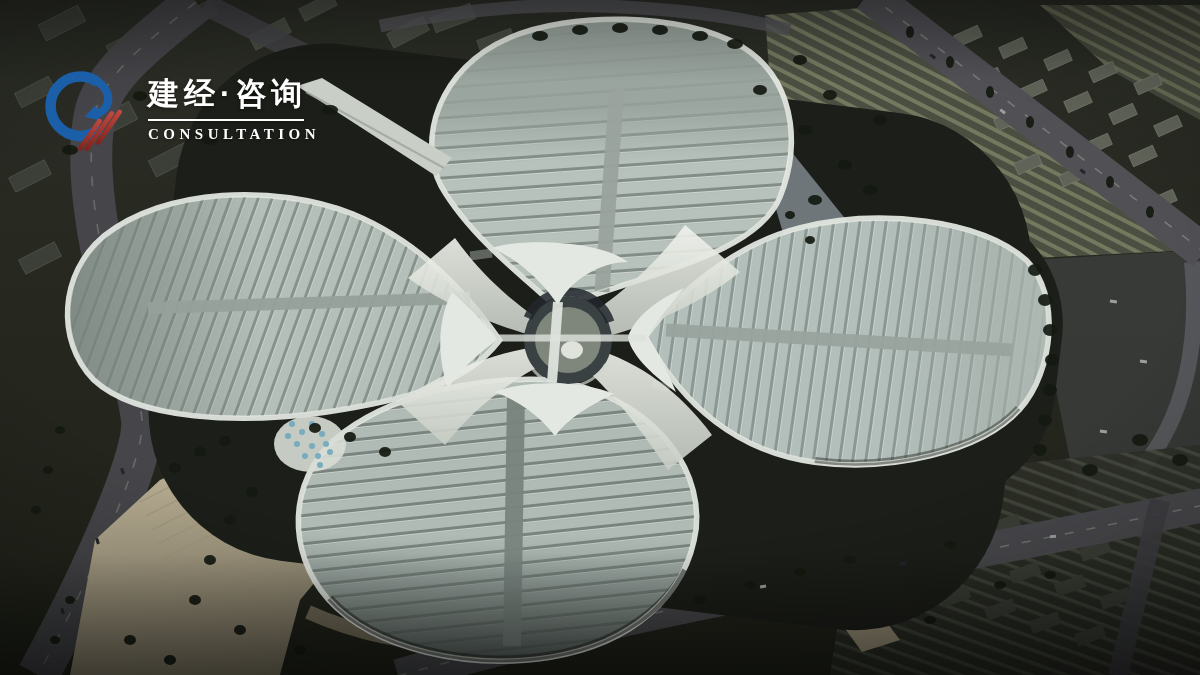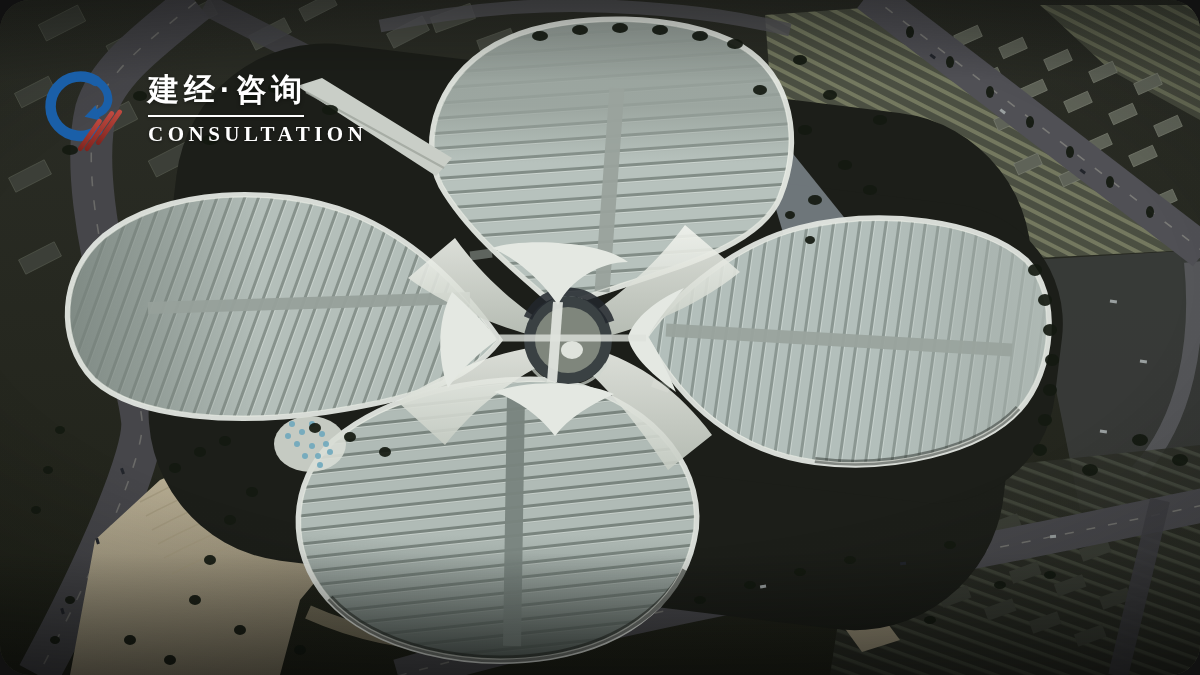--- a/index.html
+++ b/index.html
@@ -1,32 +1,32 @@
 <!DOCTYPE html>
 <html><head>
 <meta charset="utf-8">
 <style>
   html,body{margin:0;padding:0;background:#111;}
   .scene{position:relative;width:1200px;height:675px;overflow:hidden;
-         background:#24261f;font-family:"Liberation Sans",sans-serif;border-radius:30px;}
+         background:#24261f;font-family:"Liberation Sans",sans-serif;}
   .scene svg.render{position:absolute;inset:0;display:block;}
   .vignette{position:absolute;inset:0;pointer-events:none;
     background:
       linear-gradient(to top, rgba(0,0,0,.42) 0%, rgba(0,0,0,0) 18%),
       linear-gradient(to bottom, rgba(0,0,0,.28) 0%, rgba(0,0,0,0) 12%),
       radial-gradient(120% 95% at 48% 42%, rgba(0,0,0,0) 42%, rgba(3,5,3,.34) 74%, rgba(0,0,0,.62) 100%);}
   .logo{position:absolute;top:64px;left:40px;display:flex;align-items:center;gap:16px;z-index:6;}
   .logo-mark{width:92px;height:92px;}
   .logo-text{display:flex;flex-direction:column;}
   .logo-text .cn{color:#fff;font-size:31px;font-weight:bold;letter-spacing:5px;
                  line-height:1.1;text-shadow:0 1px 4px rgba(0,0,0,.45);white-space:nowrap;}
   .logo-text .divider{height:2px;width:156px;background:#fff;margin:7px 0 5px;
                       box-shadow:0 1px 3px rgba(0,0,0,.4);}
   .logo-text .en{color:#fff;font-family:"Liberation Serif","DejaVu Serif",serif;
-                 font-size:21px;font-weight:bold;letter-spacing:4.5px;white-space:nowrap;
+                 font-size:15px;font-weight:bold;letter-spacing:4.5px;white-space:nowrap;
                  text-shadow:0 1px 3px rgba(0,0,0,.45);}
 </style>
 </head>
 <body>
 
 <div class="scene">
 
 <svg class="render" viewBox="0 0 1200 675" width="1200" height="675" xmlns="http://www.w3.org/2000/svg">
   <defs>
     <linearGradient id="gBase" x1="0" y1="0" x2="0" y2="1">

